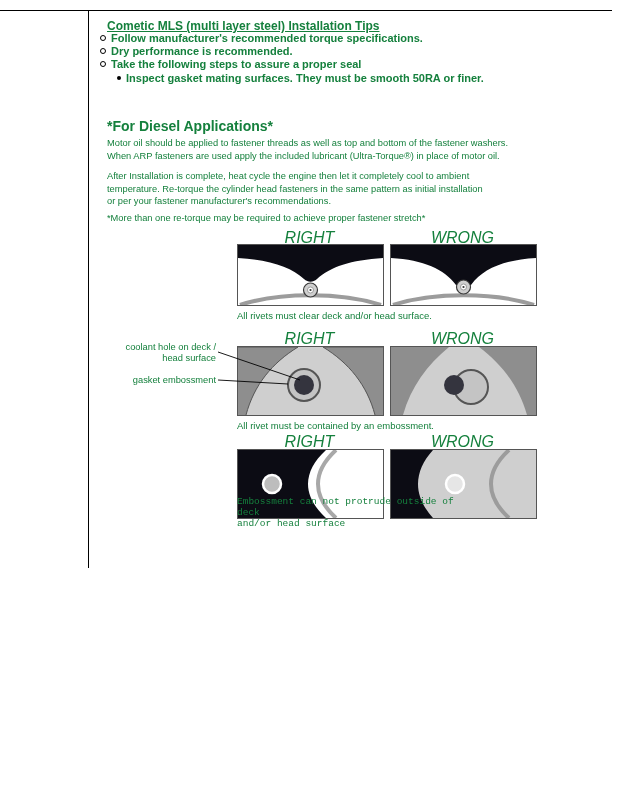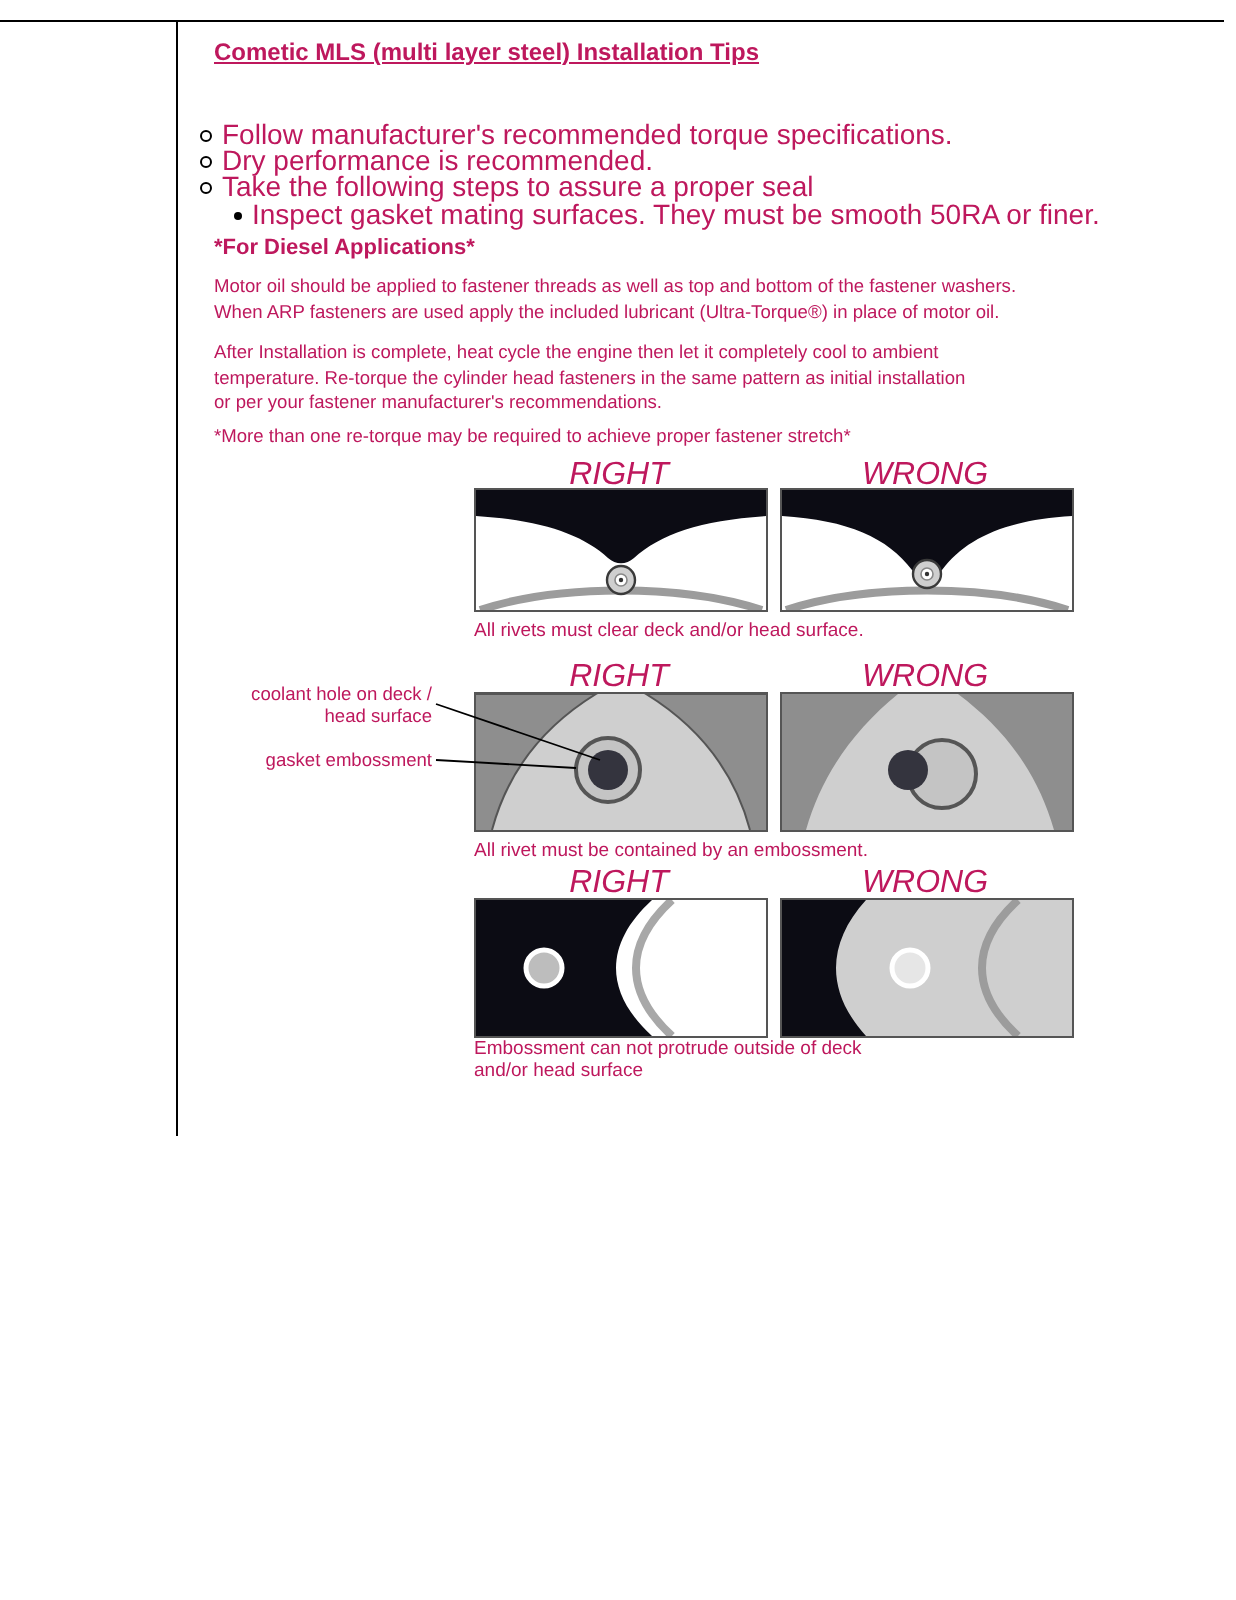--- a/index.html
+++ b/index.html
@@ -1,29 +1,29 @@
 <!DOCTYPE html>
 <html><head>
 <meta charset="utf-8">
 <style>
   html,body{margin:0;padding:0;background:#ffffff;}
   .page{
     position:relative;width:618px;height:568px;background:#fff;overflow:hidden;
-    font-family:"Liberation Sans", sans-serif;color:#be185d;
+    font-family:"Liberation Sans", sans-serif;color:#15803d;
   }
   .abs{position:absolute;}
   .topline{position:absolute;left:0;top:10px;width:612px;height:1px;background:#000;}
   .leftline{position:absolute;left:88px;top:10px;width:1px;height:790px;background:#000;}
   .title{left:107px;top:19px;font-size:12px;font-weight:bold;text-decoration:underline;margin:0;white-space:nowrap;}
-  .tips{left:100px;top:61px;font-size:14px;line-height:13.2px;}
+  .tips{left:100px;top:32px;font-size:11px;line-height:13.2px;font-weight:bold;}
   .tip{white-space:nowrap;}
   .bo{display:inline-block;width:4px;height:4px;border:1px solid #000;border-radius:50%;margin-right:5px;vertical-align:1.5px;}
   .sub{padding-left:17px;}
   .bf{display:inline-block;width:4px;height:4px;background:#000;border-radius:50%;margin-right:5px;vertical-align:1.5px;}
-  .h2{left:107px;top:118px;font-size:11px;font-weight:bold;}
+  .h2{left:107px;top:118px;font-size:14px;font-weight:bold;}
   .para{left:107px;font-size:9.3px;line-height:12.6px;white-space:pre-line;width:430px;}
   .p1{top:137px;}
   .p2{top:170px;}
   .pnote{top:212px;}
   .dg-h{width:145px;text-align:center;font-size:16px;font-style:italic;}
   .diagram{border:1px solid #555;background:#fff;}
   .diagram svg{display:block;width:100%;height:100%;}
   .cap{font-size:9.5px;white-space:pre-line;}
   .callout{font-size:9.3px;line-height:11px;text-align:right;}
   .overlay{position:absolute;left:0;top:0;width:618px;height:800px;pointer-events:none;z-index:5;}
@@ -122,21 +122,21 @@
     </svg>
   </div>
   <div class="diagram abs" style="left:390px;top:449px;width:145px;height:68px;">
     <svg viewBox="0 0 145 68">
       <rect width="145" height="68" fill="#cfcfcf"></rect>
       <path d="M0,0 H42 C22,22 22,46 42,68 H0 Z" fill="#0c0c14"></path>
       <path d="M118,0 C94,22 94,46 118,68" fill="none" stroke="#9c9c9c" stroke-width="4"></path>
       <circle cx="64" cy="34" r="9" fill="#e6e6e6" stroke="#ffffff" stroke-width="2.5"></circle>
     </svg>
   </div>
-  <div class="cap abs" style="left:237px;top:519px;width:240px;">Embossment can not protrude outside of deck
+  <div class="cap abs" style="left:237px;top:496px;width:240px;font-family:Liberation Mono, monospace;">Embossment can not protrude outside of deck
 and/or head surface</div>
 
   <svg class="overlay" viewBox="0 0 618 800">
     <line x1="218" y1="352" x2="300" y2="380" stroke="#000000" stroke-width="0.9"></line>
     <line x1="218" y1="380" x2="288" y2="384" stroke="#000000" stroke-width="0.9"></line>
   </svg>
 
   <div class="legal abs">
     <p class="lh">Warranty Disclaimer*</p>
     <p>Due to the nature of performance applications, the parts in this catalog are sold without any express warranty or any implied warranty of merchantability or fitness for a particular purpose.  Cometic Gasket Inc., shall not, under any circumstances, be liable for any special, incidental or consequential damages, including, person, party or property, but not limited to, damage, or loss of property or equipment, loss of profits or revenue, cost of purchased or replacement goods, or claims of customers of the purchase, which may arise and/or result from sale, installation or use of these parts.  Installation of these parts could adversely affect the motor manufacturers warranty coverage.</p>

